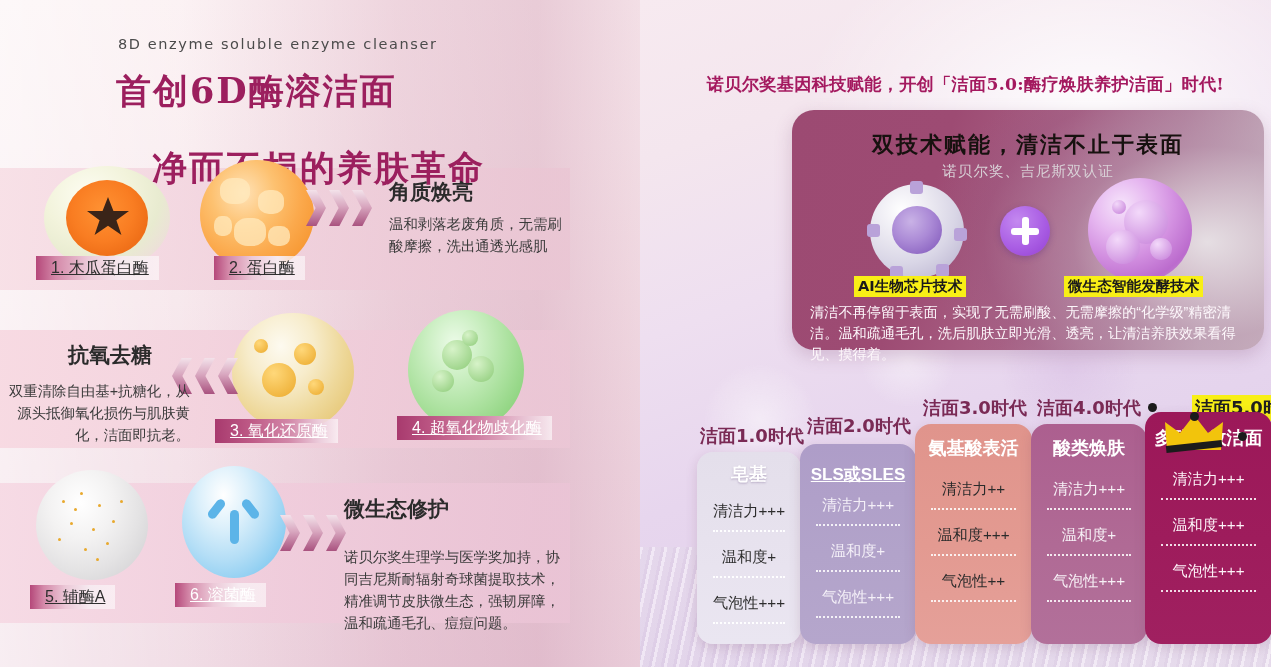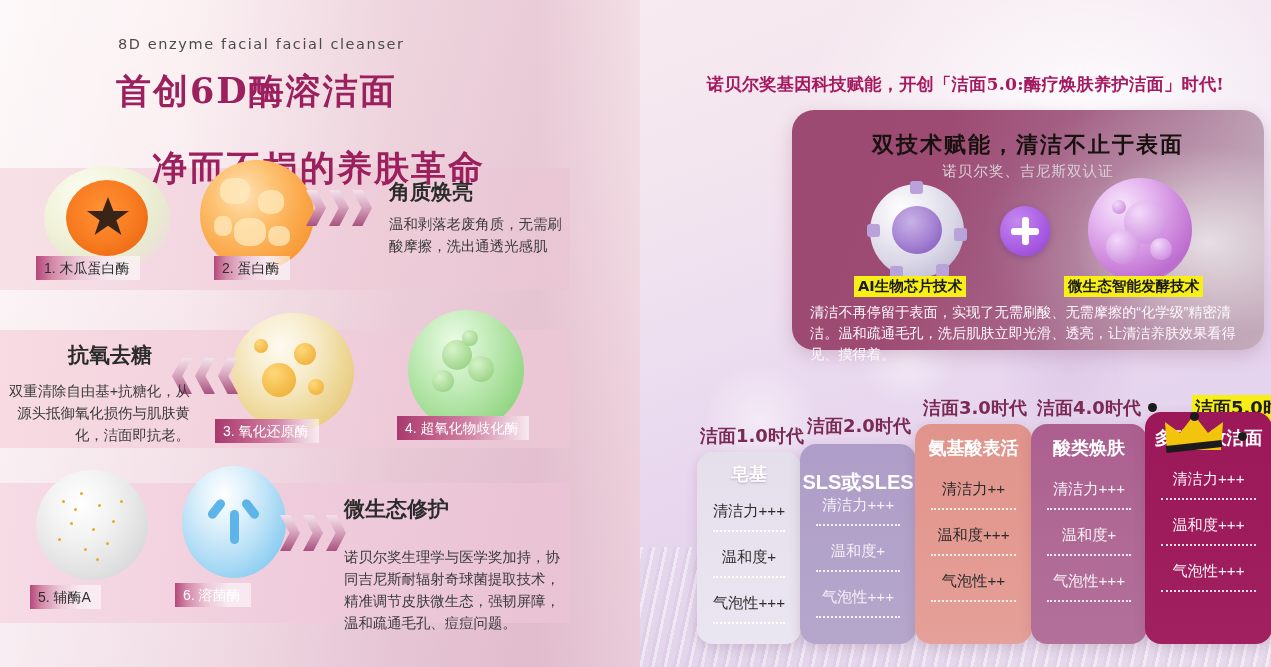--- a/index.html
+++ b/index.html
@@ -55,23 +55,23 @@
   .orb-sod .g{position:absolute;border-radius:50%;background:radial-gradient(circle at 35% 30%,#d7f3c9,#8ccb77);}
   .orb-coa{left:36px;top:470px;width:112px;height:110px;
     background:radial-gradient(ellipse at 40% 30%,#ffffff 0%,#f3f2f2 34%,#e4e3e4 62%,#d6d5d7 84%,rgba(214,213,215,0.25) 97%,rgba(214,213,215,0) 100%);}
   .orb-coa .dot{position:absolute;width:3px;height:3px;border-radius:50%;background:#e8a92e;}
   .orb-lyso{left:182px;top:466px;width:104px;height:112px;
     background:radial-gradient(ellipse at 40% 26%,#ffffff 0%,#dcf0fb 28%,#b4def6 55%,#8ccdf1 78%,rgba(140,205,241,0.25) 96%,rgba(140,205,241,0) 100%);}
   .orb-lyso .y{position:absolute;left:26px;top:26px;width:52px;height:56px;}
   .orb-lyso .y i{position:absolute;background:#5cb4e8;border-radius:6px;display:block;}
 
   
-  .chip{position:absolute;height:24px;line-height:24px;padding-left:8px;padding-right:10px;
-    font-size:14px;color:#2f2f2f;white-space:nowrap;
-    background:linear-gradient(90deg,#b5487a 0%,#d489a9 16%,#ecc9d8 42%,#f6eaf0 70%,rgba(255,255,255,0.55) 100%);}
+  .chip{position:absolute;height:24px;line-height:24px;padding-left:15px;padding-right:10px;
+    font-size:16px;color:#2f2f2f;white-space:nowrap;
+    background:linear-gradient(90deg,#b5487a 0%,#d489a9 16%,#ecc9d8 42%,#f6eaf0 70%,rgba(255,255,255,0.55) 100%);text-decoration:underline;}
   .chip.c1{left:36px;top:256px;}
   .chip.c2{left:214px;top:256px;}
   .chip.c3{left:215px;top:419px;color:#fff;
     background:linear-gradient(90deg,#a83a6e 0%,#bf5b87 30%,#d287a8 60%,#eccddc 85%,rgba(255,255,255,0.6) 100%);}
   .chip.c4{left:397px;top:416px;color:#fff;
     background:linear-gradient(90deg,#a83a6e 0%,#bf5b87 26%,#cf7fa2 52%,#e8c3d4 82%,rgba(255,255,255,0.6) 100%);}
   .chip.c5{left:30px;top:585px;}
   .chip.c6{left:175px;top:583px;color:#fff;
     background:linear-gradient(90deg,#a83a6e 0%,#c munch 0%,#c96f9a 35%,#dfa9c3 65%,#f3e2ea 88%,rgba(255,255,255,0.6) 100%);}
 
@@ -152,21 +152,21 @@
   .col{position:absolute;border-radius:16px;box-shadow:0 4px 12px rgba(110,60,95,.18);overflow:hidden;}
   .col .ctitle{position:absolute;left:0;width:100%;text-align:center;font-weight:700;white-space:nowrap;}
   .col .metrics{position:absolute;left:0;width:100%;}
   .col .m{text-align:center;font-size:15.2px;padding:3px 0 5px;white-space:nowrap;}
   .col .dd{height:0;border-bottom:2.5px dotted rgba(255,255,255,.85);margin:3px 16px 12px;}
   .col.k1{left:57px;top:452px;width:104px;height:192px;background:linear-gradient(180deg,#e4dfeb 0%,#e8e3ef 60%,#eae6f1 100%);}
   .col.k1 .ctitle{top:10px;font-size:18px;color:#ffffff;text-shadow:0 1px 2px rgba(140,120,160,.55);}
   .col.k1 .m{color:#2d2d2d;}
   .col.k1 .dd{border-bottom-color:rgba(255,255,255,.95);}
   .col.k2{left:160px;top:444px;width:116px;height:200px;background:linear-gradient(180deg,#ae9dc8 0%,#b2a3ca 55%,#b5a6cc 100%);}
-  .col.k2 .ctitle{top:25px;font-size:20px;color:#ffffff;}
+  .col.k2 .ctitle{top:19px;font-size:17px;color:#ffffff;text-decoration:underline;}
   .col.k2 .m{color:#f4f0f8;}
   .col.k3{left:275px;top:424px;width:117px;height:220px;background:linear-gradient(180deg,#e0948c 0%,#e39a91 55%,#e5a099 100%);}
   .col.k3 .ctitle{top:12px;font-size:18px;color:#ffffff;}
   .col.k3 .m{color:#2b2b2b;}
   .col.k4{left:391px;top:424px;width:116px;height:220px;background:linear-gradient(180deg,#ac5f8f 0%,#b06a95 55%,#b2709a 100%);}
   .col.k4 .ctitle{top:12px;font-size:18px;color:#ffffff;}
   .col.k4 .m{color:#f7f1f6;}
   .col.k5{left:505px;top:412px;width:127px;height:232px;background:linear-gradient(180deg,#9c1859 0%,#9e1c5c 55%,#a02060 100%);}
   .col.k5 .ctitle{top:14px;font-size:18px;color:#ffffff;}
   .col.k5 .m{color:#fdf3f8;}
@@ -180,21 +180,21 @@
 
 <div id="stage">
 
   <div id="left">
     <div class="wash"></div>
 
     <div class="band b1"></div>
     <div class="band b2"></div>
     <div class="band b3"></div>
 
-    <div id="eyebrow">8D enzyme facial facial cleanser</div>
+    <div id="eyebrow">8D enzyme soluble enzyme cleanser</div>
     <div id="title-1">首创6D酶溶洁面</div>
     <div id="title-2">净而不损的养肤革命</div>
 
     <div class="orb orb-papaya">
       <div class="flesh"></div>
       <div class="star"></div>
     </div>
     <div class="orb orb-protease">
       <div class="b" style="left:20px;top:18px;width:30px;height:26px;"></div>
       <div class="b" style="left:58px;top:30px;width:26px;height:24px;"></div>

